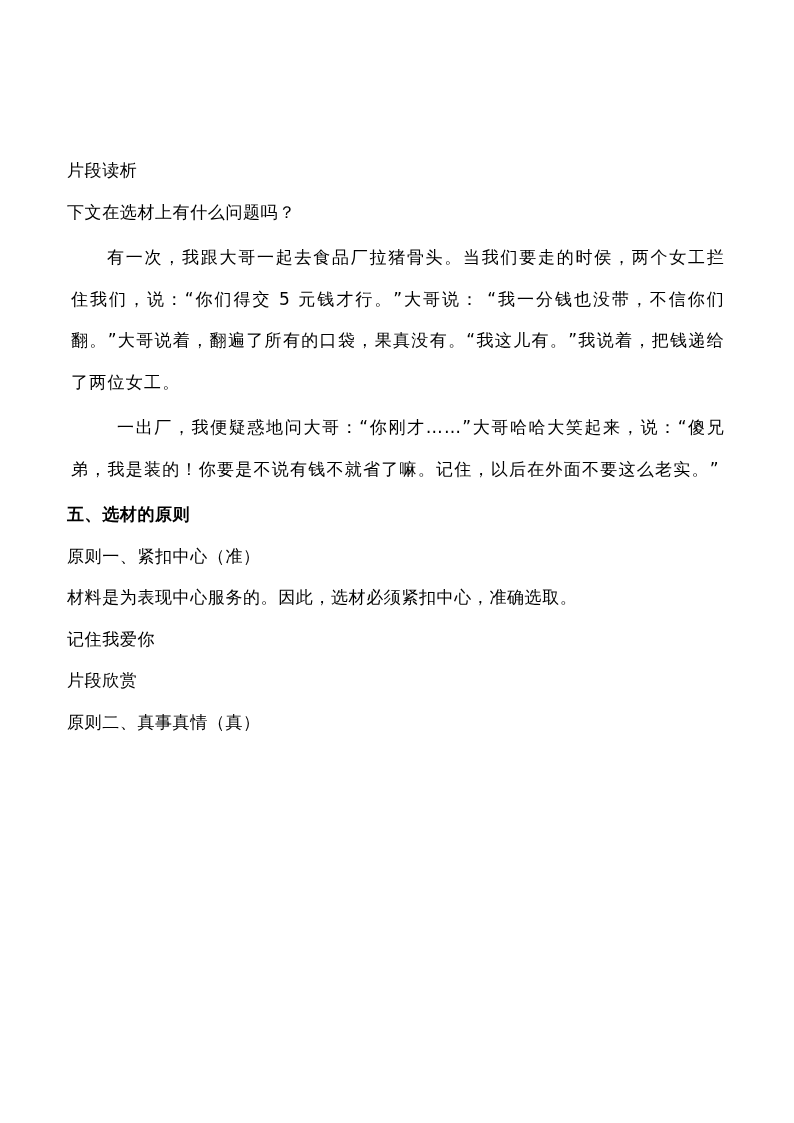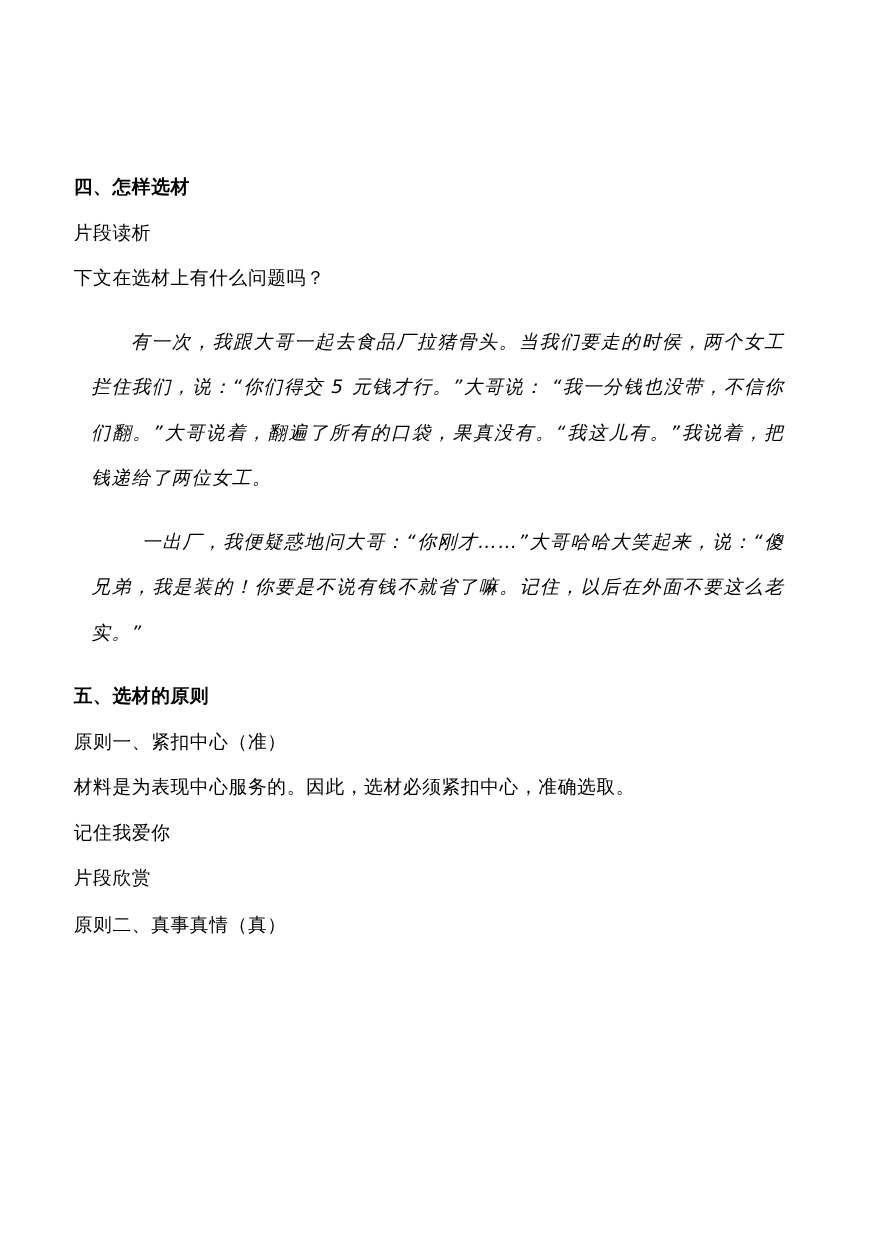--- a/index.html
+++ b/index.html
@@ -31,34 +31,32 @@
     .heading {
       font-weight: bold;
       font-family: "DejaVu Serif", "Liberation Serif", serif;
     }
     .para {
       font-size: 17px;
       line-height: 41.5px;
       letter-spacing: 1.25px;
       text-align: justify;
       text-align-last: left;
-      margin: 16px;
+      margin: 4px;
       word-break: break-all;
-      font-style: italic;
     }
     .indent-2 { text-indent: 36px; }
     .indent-3 { text-indent: 46px; }
     .indent-3b { text-indent: 48px; }
   </style>
 </head>
 <body>
 
 <div class="page">
 
-  <div class="line heading">四、怎样选材</div>
   <div class="line">片段读析</div>
   <div class="line">下文在选材上有什么问题吗？</div>
 
   <p class="para indent-2">有一次，我跟大哥一起去食品厂拉猪骨头。当我们要走的时侯，两个女工拦住我们，说：“你们得交 5 元钱才行。”大哥说： “我一分钱也没带，不信你们翻。”大哥说着，翻遍了所有的口袋，果真没有。“我这儿有。”我说着，把钱递给了两位女工。</p>
   <p class="para indent-3">一出厂，我便疑惑地问大哥：“你刚才……”大哥哈哈大笑起来，说：“傻兄弟，我是装的！你要是不说有钱不就省了嘛。记住，以后在外面不要这么老实。”</p>
 
   <div class="line heading">五、选材的原则</div>
   <div class="line">原则一、紧扣中心（准）</div>
   <div class="line">材料是为表现中心服务的。因此，选材必须紧扣中心，准确选取。</div>
   <div class="line">记住我爱你</div>

